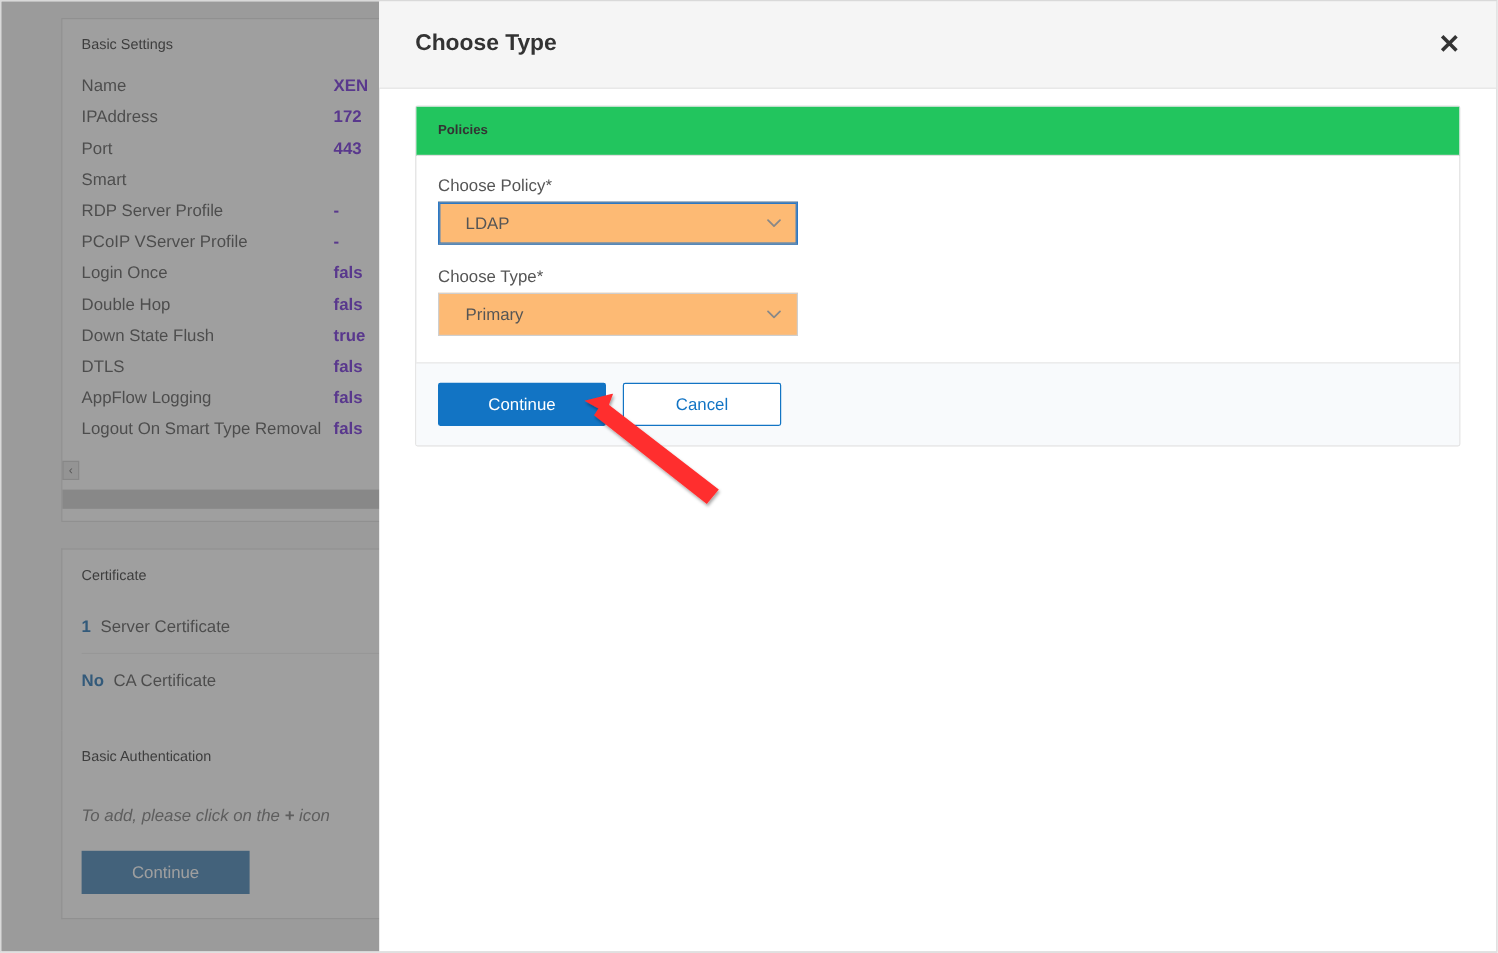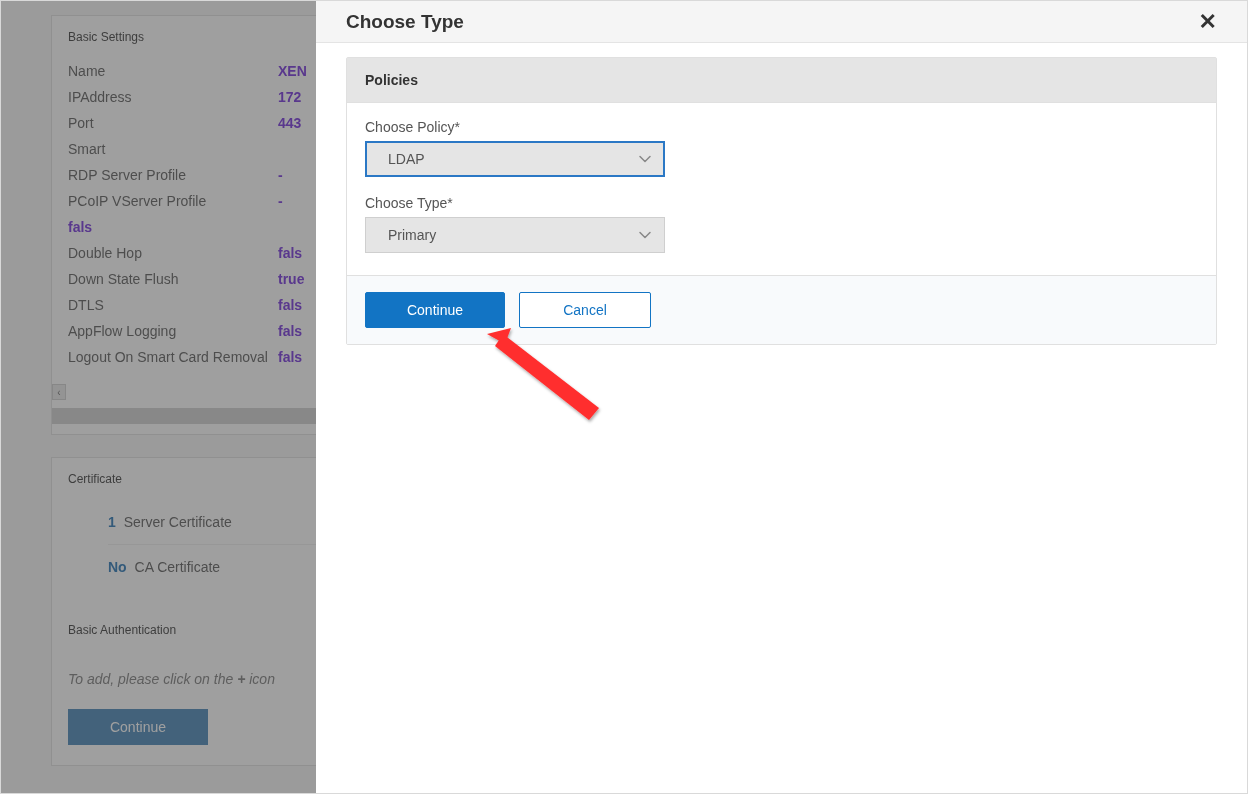--- a/index.html
+++ b/index.html
@@ -72,21 +72,20 @@
       height: 16px;
       margin: 8px 0 0 0;
       background: #cfcfcf;
       vertical-align: middle;
     }
     .cert-row {
       font-size: 14px;
       padding: 14px 0;
       border-bottom: 1px solid #eee;
       color: #555;
-      margin-left: 40px;
     }
     .cert-row .cnt {
       font-weight: 700;
       color: #1f6fb2;
       margin-right: 4px;
     }
     .hint {
       font-style: italic;
       color: #777;
       font-size: 14px;
@@ -116,21 +115,21 @@
       right: 0;
       background: #fff;
       display: flex;
       flex-direction: column;
     }
     .modal-header {
       display: flex;
       align-items: center;
       justify-content: space-between;
       padding: 0 30px;
-      height: 42px;
+      height: 73px;
       background: #f5f5f5;
       border-bottom: 1px solid #e4e4e4;
     }
     .modal-header h2 {
       font-size: 19px;
       font-weight: 700;
       color: #333;
     }
     .close-x {
       font-size: 22px;
@@ -141,42 +140,42 @@
     }
     .modal-body {
       padding: 14px 30px;
     }
     .section {
       border: 1px solid #e0e0e0;
       border-radius: 2px;
     }
     .section-head {
       padding: 14px 18px;
-      font-size: 14px;
+      font-size: 11px;
       font-weight: 700;
       color: #333;
       border-bottom: 1px solid #e0e0e0;
-      background: #e5e5e5;
+      background: #22c55e;
     }
     .section-body {
       padding: 16px 18px 22px 18px;
       border-bottom: 1px solid #e0e0e0;
     }
     .field-label {
       font-size: 14px;
       color: #555;
       margin-bottom: 6px;
       display: block;
     }
     .dropdown {
       position: relative;
       width: 300px;
       height: 36px;
       border: 1px solid #cfcfcf;
-      background: #e5e5e5;
+      background: #fdba74;
       display: flex;
       align-items: center;
       padding: 0 4px 0 22px;
       font-size: 14px;
       color: #555;
       cursor: pointer;
       margin-bottom: 18px;
     }
     .dropdown.focused {
       border-color: #2b78c5;
@@ -246,40 +245,41 @@
       </div>
     <div class="kv">
         <span class="k">RDP Server Profile</span>
         <span class="v">-</span>
       </div>
     <div class="kv">
         <span class="k">PCoIP VServer Profile</span>
         <span class="v">-</span>
       </div>
     <div class="kv">
+        <span class="k">Login Once</span>
         <span class="v">fals</span>
       </div>
     <div class="kv">
         <span class="k">Double Hop</span>
         <span class="v">fals</span>
       </div>
     <div class="kv">
         <span class="k">Down State Flush</span>
         <span class="v">true</span>
       </div>
     <div class="kv">
         <span class="k">DTLS</span>
         <span class="v">fals</span>
       </div>
     <div class="kv">
         <span class="k">AppFlow Logging</span>
         <span class="v">fals</span>
       </div>
     <div class="kv">
-        <span class="k">Logout On Smart Card Removal</span>
+        <span class="k">Logout On Smart Type Removal</span>
         <span class="v">fals</span>
       </div>
     <div style="margin-left:-16px; margin-top:6px;">
       <span class="scroll-left">‹</span><span class="scroll-track"></span>
     </div>
   </div>
 
   <div class="bg-card" style="margin-bottom:0; border-bottom:none;">
     <h3>Certificate</h3>
     <div class="cert-row">

